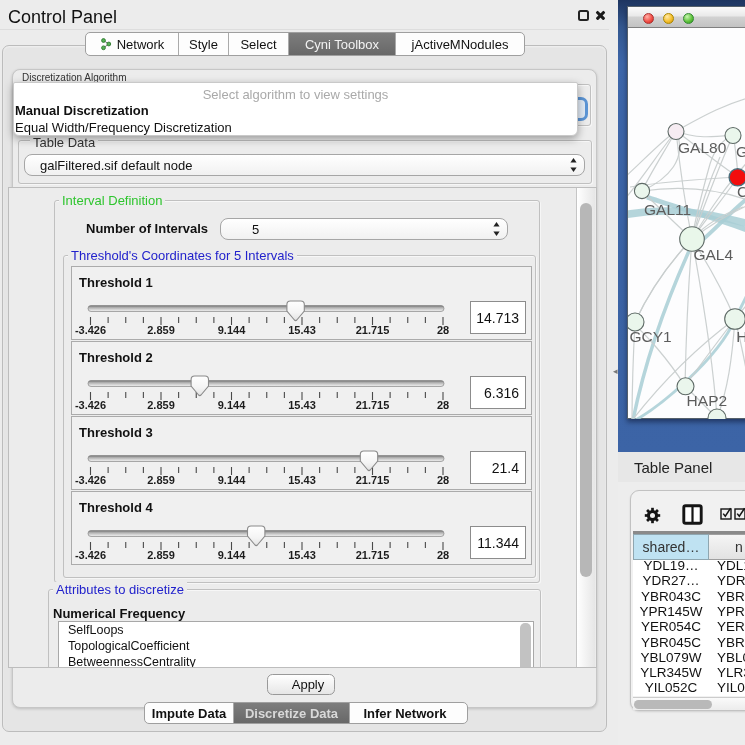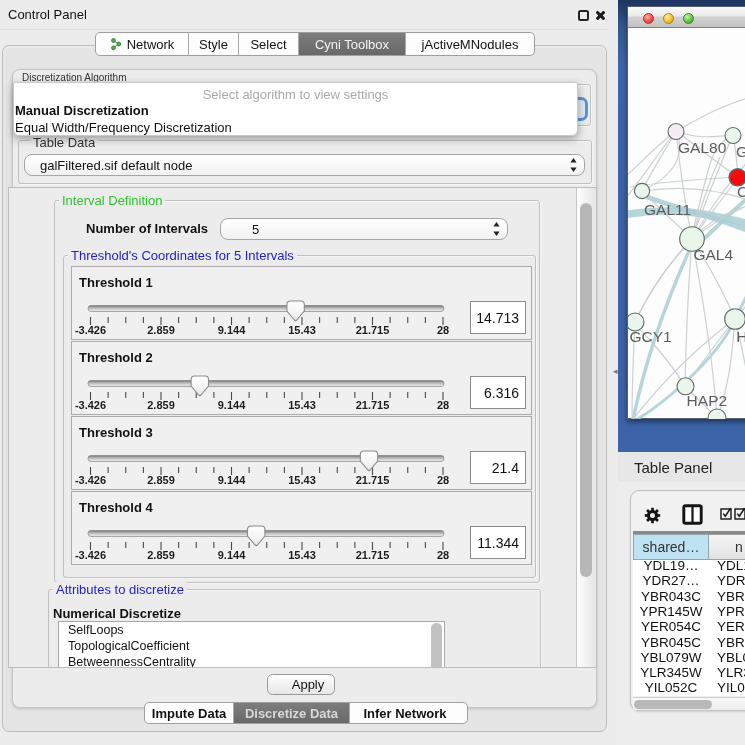--- a/index.html
+++ b/index.html
@@ -24,26 +24,26 @@
 
 #tpbar { left:618px; top:452px; width:127px; height:30px; background:#e7e7e7; }
 #tpbar span { position:absolute; left:16px; top:7px; font-size:15px; color:#222; }
 #tparea { left:618px; top:482px; width:127px; height:263px; background:#ededed; }
 #tbox { left:630px; top:490px; width:130px; height:221px; background:#f1f1f1;
   border:1px solid #c2c2c2; border-radius:9px 0 0 9px; box-shadow:0 1px 2px rgba(0,0,0,0.12); }
 
 
 #cpwin { left:2px; top:45px; width:605px; height:687px; background:#e5e5e5;
   border:1px solid #bcbcbc; border-radius:7px; box-shadow:inset 0 1px 2px rgba(255,255,255,0.5); }
-#cptitle { left:8px; top:7px; font-size:13px; color:#111; }
+#cptitle { left:8px; top:7px; font-size:18px; color:#111; }
 #floaticon { left:578px; top:9.5px; width:11px; height:11px; border:2px solid #222; border-radius:2.5px; }
 .xline { position:absolute; left:595px; top:14px; width:11px; height:2.8px; background:#1a1a1a; border-radius:1px; }
 
 
-#toptabs { left:95px; top:32px; width:440px; height:24px; background:#fdfdfd;
+#toptabs { left:85px; top:32px; width:440px; height:24px; background:#fdfdfd;
   border:1px solid #9f9f9f; border-radius:5px; overflow:hidden; display:flex; }
 .tab { height:100%; display:flex; align-items:center; justify-content:center;
   font-size:13px; color:#111; border-right:1px solid #aaa; }
 .tab:last-child { border-right:none; }
 .tabsel { background:linear-gradient(180deg,#7d7d7d,#686868); color:#f2f2f2; }
 
 
 #bottabs { left:144px; top:702px; width:324px; height:22px; background:#fdfdfd;
   border:1px solid #9f9f9f; border-radius:5px; overflow:hidden; display:flex; }
 .tab2 { height:100%; display:flex; align-items:center; justify-content:center;
@@ -73,21 +73,21 @@
 #vsbthumb { left:3.5px; top:15px; width:12px; height:374px; background:#b7b7b7; border-radius:6px; }
 
 
 .tpanel { position:absolute; left:62px; width:461px; height:74px; background:#f0f0f0; border:1px solid #ababab; }
 .tpanel .tlabel { position:absolute; left:7px; top:8px; font-size:13px; font-weight:bold; color:#111; }
 .vbox { position:absolute; left:398px; top:34px; width:56px; height:33px; background:#ffffff;
   border:1px solid #8c8c8c; }
 .vbox span { position:absolute; right:6px; top:50%; transform:translateY(-50%); font-size:14px; color:#111; }
 
 
-#attrlist { position:absolute; left:49px; top:433px; width:387px; height:60px; background:#ffffff; border:1px solid #a8a8a8; }
+#attrlist { position:absolute; left:49px; top:433px; width:476px; height:60px; background:#ffffff; border:1px solid #a8a8a8; }
 #attrlist div { margin-left:9px; font-size:12.5px; color:#111; line-height:16px; }
 #listsb { position:absolute; right:2px; top:1px; width:11px; height:56px; background:#c2c2c2; border-radius:5px; }
 
 #applybtn { left:254px; top:604px; width:68px; height:21px; background:linear-gradient(180deg,#ffffff,#e6e6e6);
   border:1px solid #999; border-radius:5.5px; font-size:13px; color:#111; text-align:center; line-height:19px;padding-left:14px; }
 
 
 #overlay { left:13px; top:82px; width:565px; height:54px; background:#ffffff; border-radius:2px 2px 6px 6px;
   border:1px solid #c9c9c9; box-shadow:0 3px 8px rgba(0,0,0,0.35); z-index:50; }
 #overlay .hint { position:absolute; left:0; right:0; top:4px; text-align:center; font-size:13px; color:#a9a9a9; }
@@ -478,21 +478,21 @@
           <path d="M 175.5 44 L 175.5 37.5 Q 175.5 34 179.0 34 L 189.4 34 Q 192.9 34 192.9 37.5 L 192.9 44 L 185.4 53 Q 184.2 54.2 183.0 53 Z" fill="url(#thmtp4)" stroke="#8a8a8a" stroke-width="1.1"></path>
         </svg>
         <div class="vbox">
           <span>11.344</span>
         </div>
       </div>
 
     <div class="group" style="left:39px; top:401px; width:493px; height:110px;">
       <span class="gtitle" style="color:#2222cc;">Attributes to discretize</span>
     </div>
-    <div class="abs" style="left:44px; top:418px; font-size:13px; font-weight:bold; color:#111;">Numerical Discretize</div>
+    <div class="abs" style="left:44px; top:418px; font-size:13px; font-weight:bold; color:#111;">Numerical Frequency</div>
     <div id="attrlist">
       <div>SelfLoops</div>
       <div>TopologicalCoefficient</div>
       <div>BetweennessCentrality</div>
       <div id="listsb"></div>
     </div>
 
     <div class="abs" id="vsb">
         <div class="abs" id="vsbthumb"></div>
       </div>

